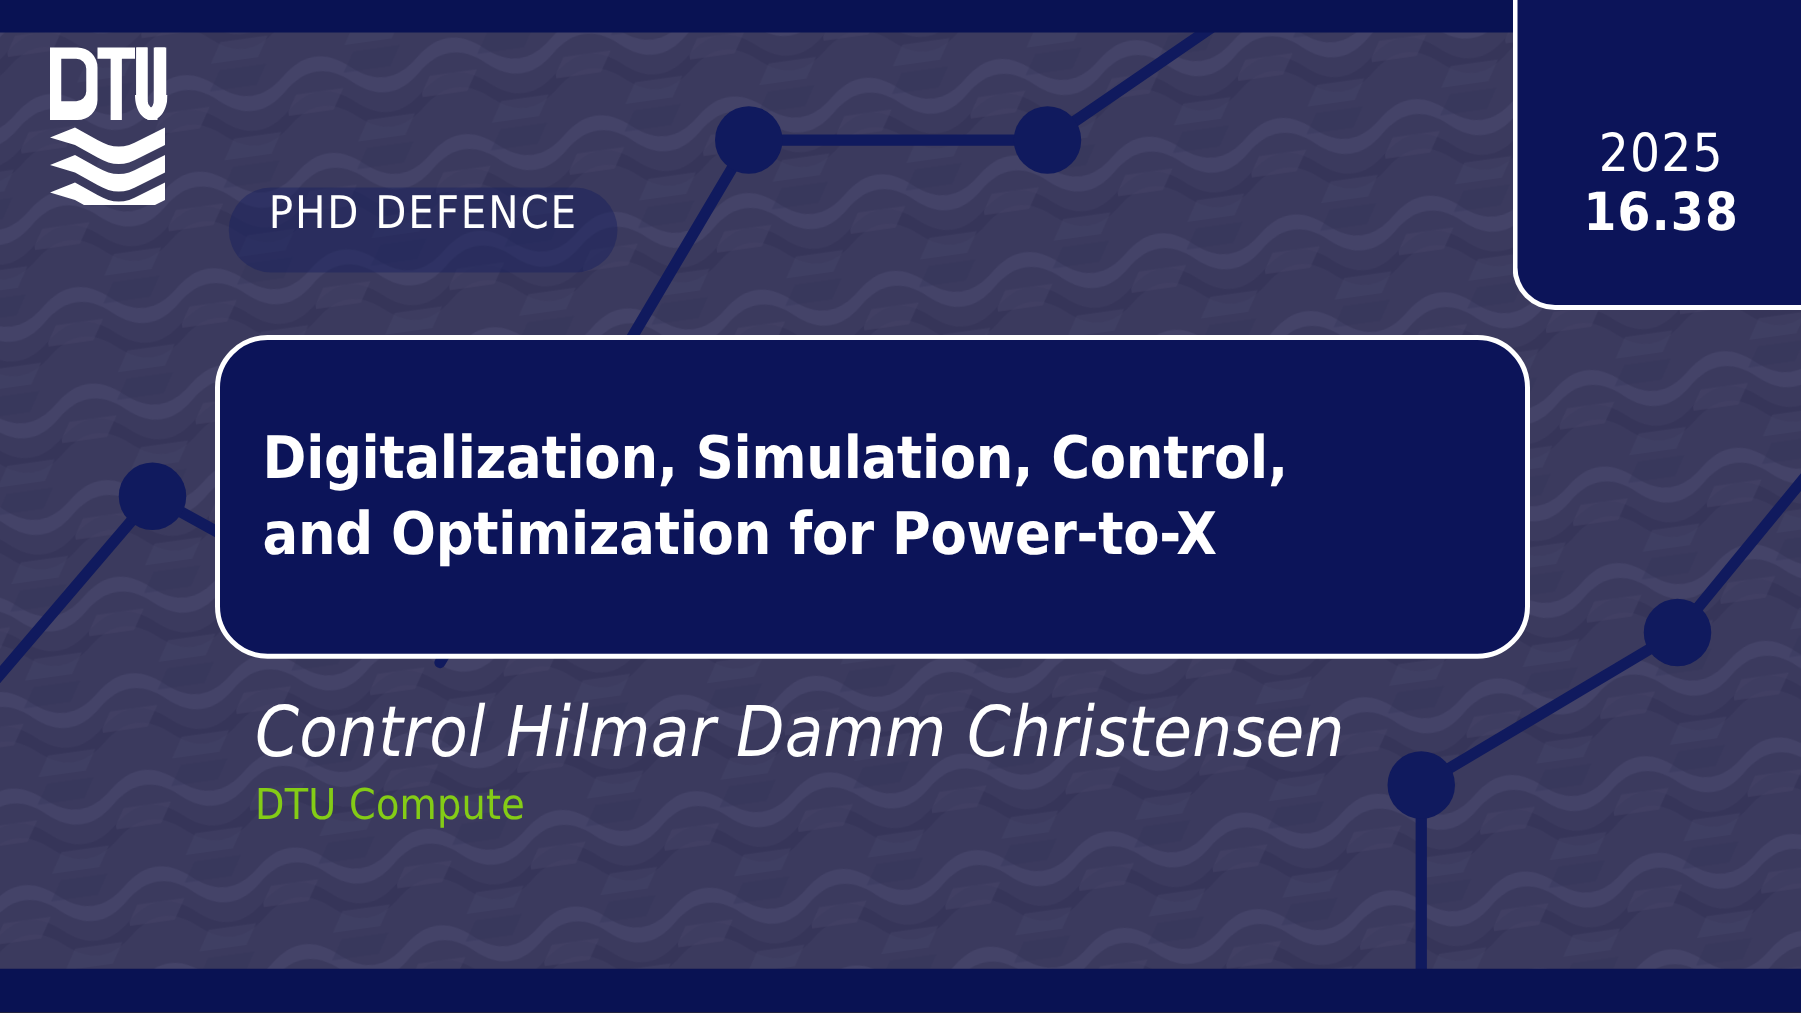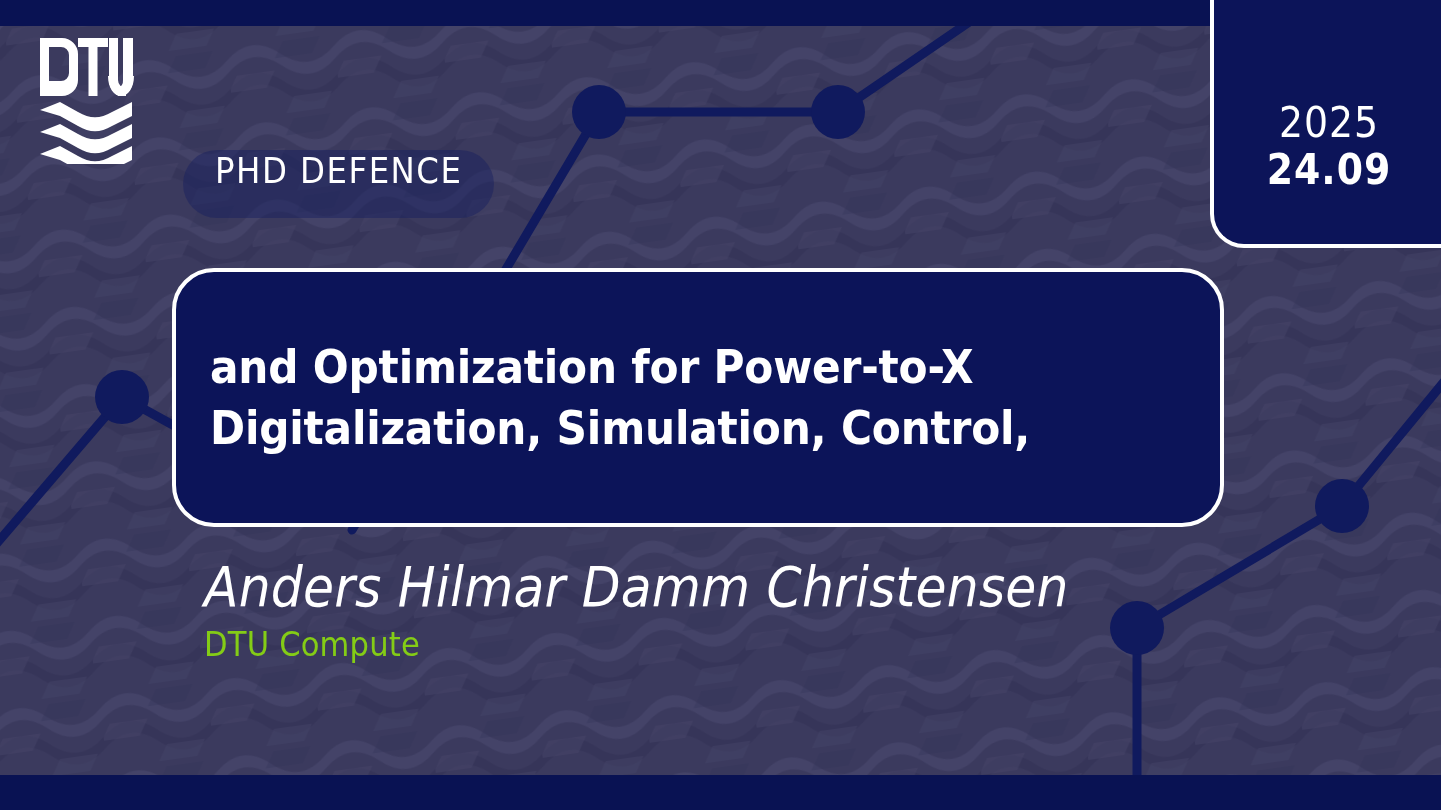--- a/index.html
+++ b/index.html
@@ -226,28 +226,28 @@
                L 74 134 C 62 141, 52 141, 40 134 L 22 124 Z"></path>
     </g>
   </svg>
 
   <div class="pill">
     <span class="pill-label">PHD DEFENCE</span>
   </div>
 
   <div class="title-card">
     <div class="title-text">
+      <div>Digitalization, Simulation, Control,</div>
       <div>and Optimization for Power-to-X</div>
-      <div>Digitalization, Simulation, Control,</div>
     </div>
   </div>
 
   <div class="date-badge">
     <div class="date-year">2025</div>
-    <div class="date-time">24.09</div>
+    <div class="date-time">16.38</div>
   </div>
 
   <div class="speaker">
-    <div class="speaker-name">Anders Hilmar Damm Christensen</div>
+    <div class="speaker-name">Control Hilmar Damm Christensen</div>
     <div class="speaker-affil">DTU Compute</div>
   </div>
 
 </div>
 
 </body></html>

